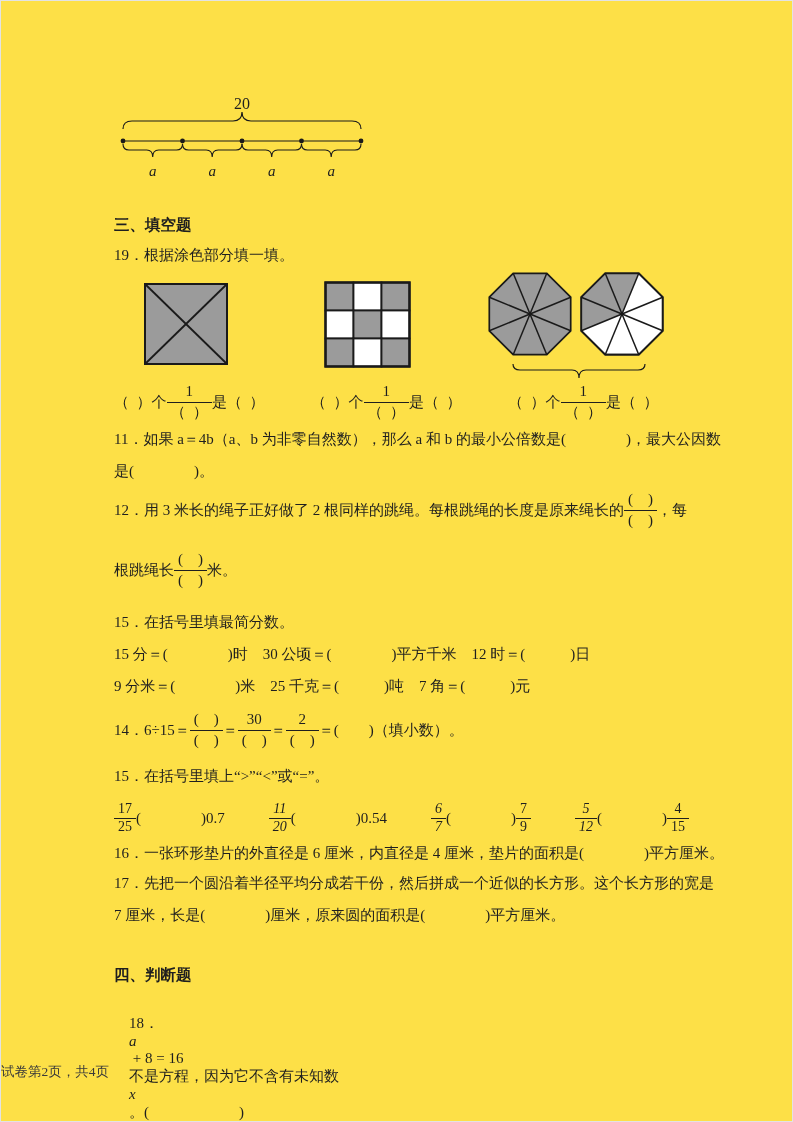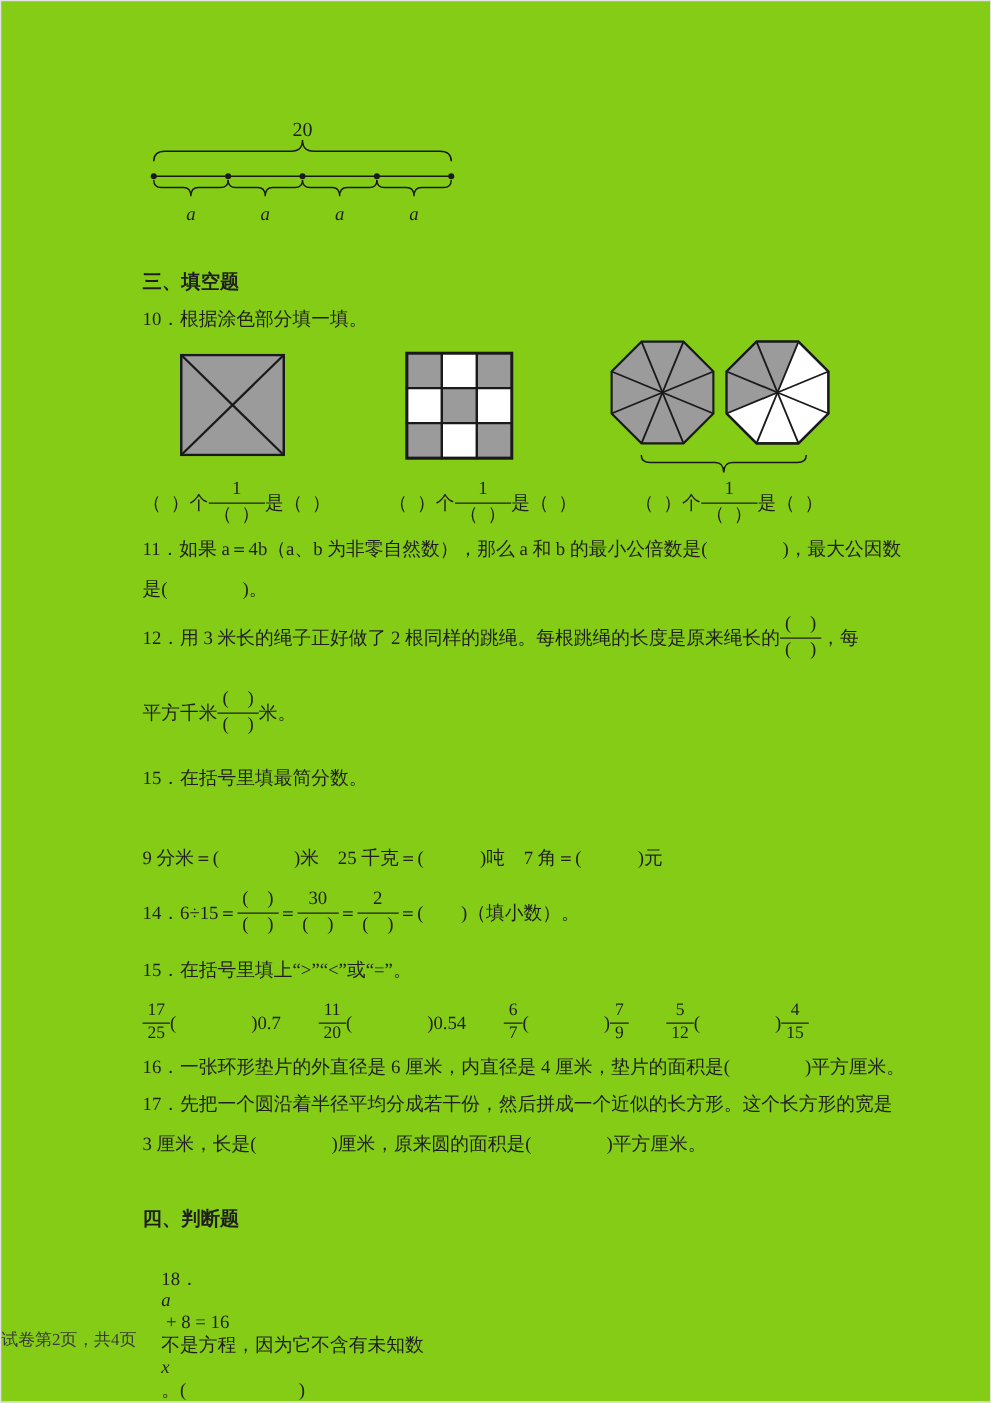--- a/index.html
+++ b/index.html
@@ -1,28 +1,28 @@
 <!DOCTYPE html>
 <html><head>
 <meta charset="utf-8">
 <style>
   html,body{margin:0;padding:0;background:#fff;}
-  .page{position:relative;width:793px;height:1122px;background:#84cc16;
+  .page{position:relative;width:793px;height:1122px;background:#fde047;
         font-family:"Liberation Serif",serif;color:#1f1f1f;font-size:15px;
         box-sizing:border-box;border:1px solid #e3e3e3;overflow:hidden;}
   .abs{position:absolute;}
   .heading{font-weight:700;font-size:15.5px;font-family:Liberation Mono, monospace;}
   .line{white-space:pre;}
   .flexline{display:flex;align-items:center;white-space:pre;}
   .frac{display:inline-flex;flex-direction:column;align-items:center;line-height:1.3;text-align:center;}
   .frac .fn{padding:0 4px;}
   .frac .fd{padding:0 4px;border-top:1.4px solid #1f1f1f;}
   .frac.small{font-size:14px;line-height:1.2;}
   .math{font-style:italic;}
-  .gap{margin-left:30px;}
+  .gap{margin-left:44px;font-style:italic;}
   svg text{font-family:"Liberation Serif",serif;fill:#1f1f1f;}
   .footer{position:absolute;left:0;right:0;top:1062px;text-align:left;font-size:13.5px;color:#3a3a3a;}
 </style>
 </head>
 <body>
 
 <div class="page">
 
   <svg class="abs" style="left:116px;top:94px" width="252" height="86" viewBox="0 0 252 86">
     <text x="125" y="14" text-anchor="middle" font-size="16">20</text>
@@ -38,21 +38,21 @@
     <path d="M 125,49 Q 125,55 131,55 L 148.7,55 Q 154.7,55 154.7,62 Q 154.7,55 160.7,55 L 178.5,55 Q 184.5,55 184.5,49" fill="none" stroke="#1a1a1a" stroke-width="1.1"></path>
     <path d="M 184.5,49 Q 184.5,55 190.5,55 L 208.2,55 Q 214.2,55 214.2,62 Q 214.2,55 220.2,55 L 238,55 Q 244,55 244,49" fill="none" stroke="#1a1a1a" stroke-width="1.1"></path>
     <text x="35.7" y="81" text-anchor="middle" font-size="15" font-style="italic">a</text>
     <text x="95.2" y="81" text-anchor="middle" font-size="15" font-style="italic">a</text>
     <text x="154.7" y="81" text-anchor="middle" font-size="15" font-style="italic">a</text>
     <text x="214.2" y="81" text-anchor="middle" font-size="15" font-style="italic">a</text>
   </svg>
 
   <div class="abs heading" style="left:113px;top:214px">三、填空题</div>
 
-  <div class="abs line" style="left:113px;top:245px">10．根据涂色部分填一填。</div>
+  <div class="abs line" style="left:113px;top:245px">19．根据涂色部分填一填。</div>
 
   <svg class="abs" style="left:143px;top:282px" width="84" height="82" viewBox="0 0 84 82">
     <rect x="1" y="1" width="82" height="80" stroke="#1a1a1a" stroke-width="2" fill="#9b9b9b"></rect>
     <line x1="1" y1="1" x2="83" y2="81" stroke="#1a1a1a" stroke-width="1.8"></line>
     <line x1="83" y1="1" x2="1" y2="81" stroke="#1a1a1a" stroke-width="1.8"></line>
   </svg>
 
   <svg class="abs" style="left:323px;top:280px" width="87" height="87" viewBox="0 0 87 87">
     <rect x="1.5" y="1.5" width="28" height="28" stroke="#1a1a1a" stroke-width="1.8" fill="#9b9b9b"></rect>
     <rect x="29.5" y="1.5" width="28" height="28" fill="#ffffff" stroke="#1a1a1a" stroke-width="1.8"></rect>
@@ -116,26 +116,27 @@
 
   <div class="abs line" style="left:113px;top:429px">11．如果 a＝4b（a、b 为非零自然数），那么 a 和 b 的最小公倍数是(　　　　)，最大公因数</div>
   <div class="abs line" style="left:113px;top:461px">是(　　　　)。</div>
 
   <div class="abs flexline" style="left:113px;top:486px;height:46px">
     <span>12．用 3 米长的绳子正好做了 2 根同样的跳绳。每根跳绳的长度是原来绳长的</span>
     <span class="frac"><span class="fn">(　)</span><span class="fd">(　)</span></span>
     <span>，每</span>
   </div>
   <div class="abs flexline" style="left:113px;top:546px;height:46px">
-    <span>平方千米</span>
+    <span>根跳绳长</span>
     <span class="frac"><span class="fn">(　)</span><span class="fd">(　)</span></span>
     <span>米。</span>
   </div>
 
   <div class="abs line" style="left:113px;top:612px">15．在括号里填最简分数。</div>
+  <div class="abs line" style="left:113px;top:644px">15 分＝(　　　　)时　30 公顷＝(　　　　)平方千米　12 时＝(　　　)日</div>
   <div class="abs line" style="left:113px;top:676px">9 分米＝(　　　　)米　25 千克＝(　　　)吨　7 角＝(　　　)元</div>
 
   <div class="abs flexline" style="left:113px;top:706px;height:46px">
     <span>14．6÷15＝</span>
     <span class="frac"><span class="fn">(　)</span><span class="fd">(　)</span></span>
     <span>＝</span>
     <span class="frac"><span class="fn">30</span><span class="fd">(　)</span></span>
     <span>＝</span>
     <span class="frac"><span class="fn">2</span><span class="fd">(　)</span></span>
     <span>＝(　　)（填小数）。</span>
@@ -151,21 +152,21 @@
     <span>(　　　　)</span>
     <span class="frac small"><span class="fn">7</span><span class="fd">9</span></span>
     <span class="frac small gap"><span class="fn">5</span><span class="fd">12</span></span>
     <span>(　　　　)</span>
     <span class="frac small"><span class="fn">4</span><span class="fd">15</span></span>
   </div>
 
   <div class="abs line" style="left:113px;top:843px">16．一张环形垫片的外直径是 6 厘米，内直径是 4 厘米，垫片的面积是(　　　　)平方厘米。</div>
 
   <div class="abs line" style="left:113px;top:873px">17．先把一个圆沿着半径平均分成若干份，然后拼成一个近似的长方形。这个长方形的宽是</div>
-  <div class="abs line" style="left:113px;top:905px">3 厘米，长是(　　　　)厘米，原来圆的面积是(　　　　)平方厘米。</div>
+  <div class="abs line" style="left:113px;top:905px">7 厘米，长是(　　　　)厘米，原来圆的面积是(　　　　)平方厘米。</div>
 
   <div class="abs heading" style="left:113px;top:964px">四、判断题</div>
 
   <div class="abs line" style="left:113px;top:996px">
     <span>18．</span>
     <span class="math">a</span>
     <span> + 8 = 16 </span>
     <span>不是方程，因为它不含有未知数 </span>
     <span class="math">x</span>
     <span>。(　　　　　　)</span>

